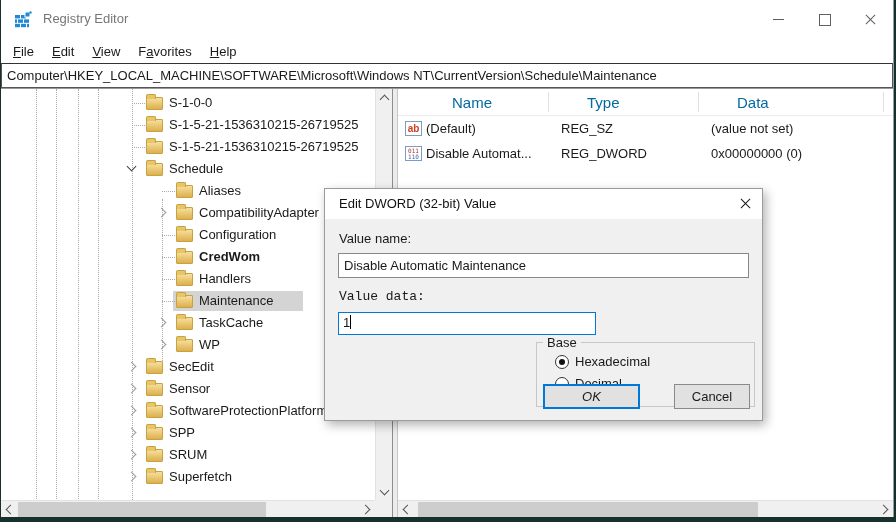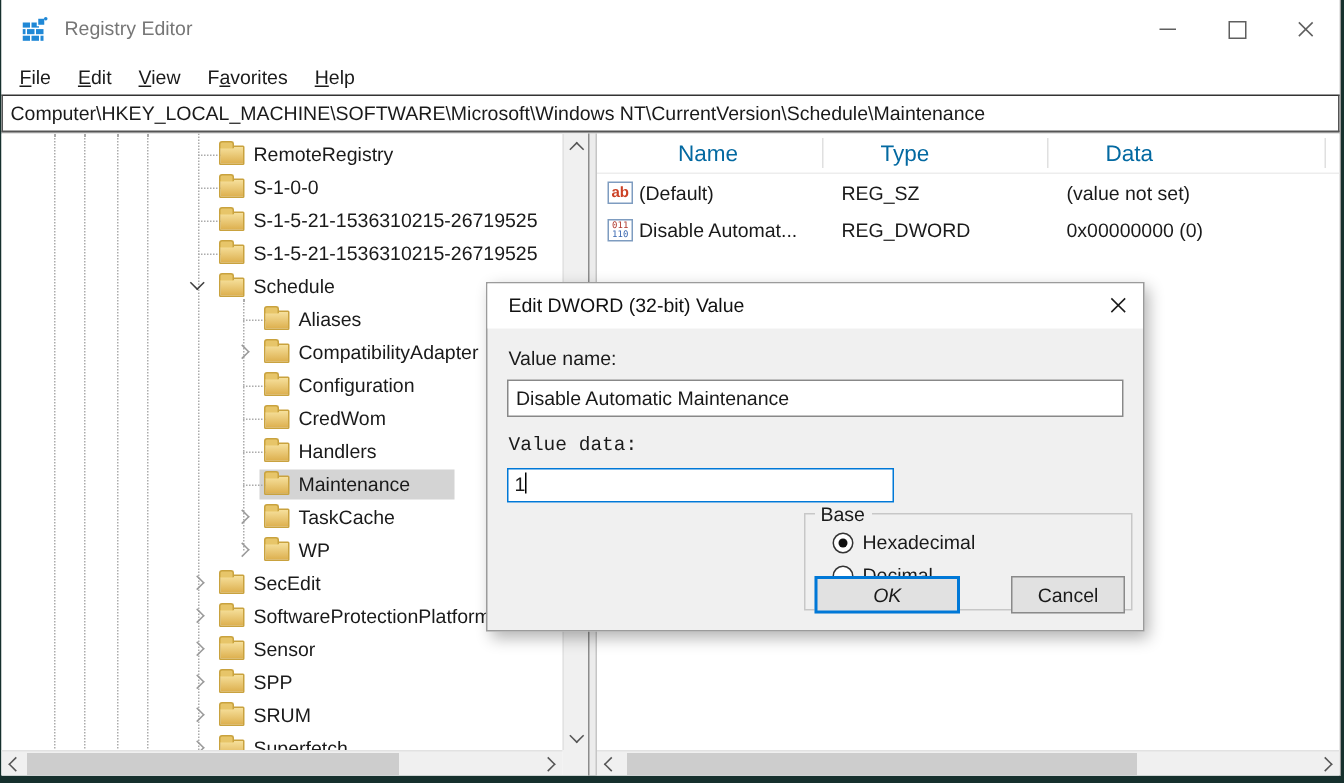--- a/index.html
+++ b/index.html
@@ -158,38 +158,33 @@
             <i class="guide" style="left:55px;top:0;height:412px;"></i>
             <i class="guide" style="left:77px;top:0;height:412px;"></i>
             <i class="guide" style="left:97px;top:0;height:412px;"></i>
             <i class="guide" style="left:131px;top:0;height:411px;"></i>
             <i class="guide" style="left:161px;top:110px;height:168px;"></i>
           </div>
           <div id="tree" style="position:absolute;left:0;top:3px;right:0;">
               <div class="tree-row">
                 <span class="twisty conn" style="left: 124px;"></span>
                 <span class="folder" style="left: 145px;"></span>
-                <span class="tlabel" style="left: 168px;">RemoteRegistry</span>
+                <span class="tlabel" style="left: 168px;">S-1-0-0</span>
               </div>
               <div class="tree-row">
                 <span class="twisty conn" style="left: 124px;"></span>
                 <span class="folder" style="left: 145px;"></span>
-                <span class="tlabel" style="left: 168px;">S-1-0-0</span>
+                <span class="tlabel" style="left: 168px;">S-1-5-21-1536310215-26719525</span>
               </div>
               <div class="tree-row">
                 <span class="twisty conn" style="left: 124px;"></span>
                 <span class="folder" style="left: 145px;"></span>
                 <span class="tlabel" style="left: 168px;">S-1-5-21-1536310215-26719525</span>
               </div>
               <div class="tree-row">
-                <span class="twisty conn" style="left: 124px;"></span>
-                <span class="folder" style="left: 145px;"></span>
-                <span class="tlabel" style="left: 168px;">S-1-5-21-1536310215-26719525</span>
-              </div>
-              <div class="tree-row">
                 <span class="twisty" style="left: 124px;">
                   <i class="chev exp"></i>
                 </span>
                 <span class="folder" style="left: 145px;"></span>
                 <span class="tlabel" style="left: 168px;">Schedule</span>
               </div>
               <div class="tree-row">
                 <span class="twisty conn" style="left: 154px;"></span>
                 <span class="folder" style="left: 175px;"></span>
                 <span class="tlabel" style="left: 198px;">Aliases</span>
@@ -202,21 +197,21 @@
                 <span class="tlabel" style="left: 198px;">CompatibilityAdapter</span>
               </div>
               <div class="tree-row">
                 <span class="twisty conn" style="left: 154px;"></span>
                 <span class="folder" style="left: 175px;"></span>
                 <span class="tlabel" style="left: 198px;">Configuration</span>
               </div>
               <div class="tree-row">
                 <span class="twisty conn" style="left: 154px;"></span>
                 <span class="folder" style="left: 175px;"></span>
-                <span class="tlabel" style="left: 198px;">CredWom</span>
+                <span class="tlabel" style="left: 198px; font-weight: bold;">CredWom</span>
               </div>
               <div class="tree-row">
                 <span class="twisty conn" style="left: 154px;"></span>
                 <span class="folder" style="left: 175px;"></span>
                 <span class="tlabel" style="left: 198px;">Handlers</span>
               </div>
               <div class="tree-row">
                 <div class="row-hl" style="left: 172px; width: 130px;"></div>
                 <span class="twisty conn" style="left: 154px;"></span>
                 <span class="folder" style="left: 175px;"></span>
@@ -241,28 +236,28 @@
                   <i class="chev"></i>
                 </span>
                 <span class="folder" style="left: 145px;"></span>
                 <span class="tlabel" style="left: 168px;">SecEdit</span>
               </div>
               <div class="tree-row">
                 <span class="twisty" style="left: 124px;">
                   <i class="chev"></i>
                 </span>
                 <span class="folder" style="left: 145px;"></span>
+                <span class="tlabel" style="left: 168px;">Sensor</span>
+              </div>
+              <div class="tree-row">
+                <span class="twisty" style="left: 124px;">
+                  <i class="chev"></i>
+                </span>
+                <span class="folder" style="left: 145px;"></span>
                 <span class="tlabel" style="left: 168px;">SoftwareProtectionPlatform</span>
-              </div>
-              <div class="tree-row">
-                <span class="twisty" style="left: 124px;">
-                  <i class="chev"></i>
-                </span>
-                <span class="folder" style="left: 145px;"></span>
-                <span class="tlabel" style="left: 168px;">Sensor</span>
               </div>
               <div class="tree-row">
                 <span class="twisty" style="left: 124px;">
                   <i class="chev"></i>
                 </span>
                 <span class="folder" style="left: 145px;"></span>
                 <span class="tlabel" style="left: 168px;">SPP</span>
               </div>
               <div class="tree-row">
                 <span class="twisty" style="left: 124px;">

